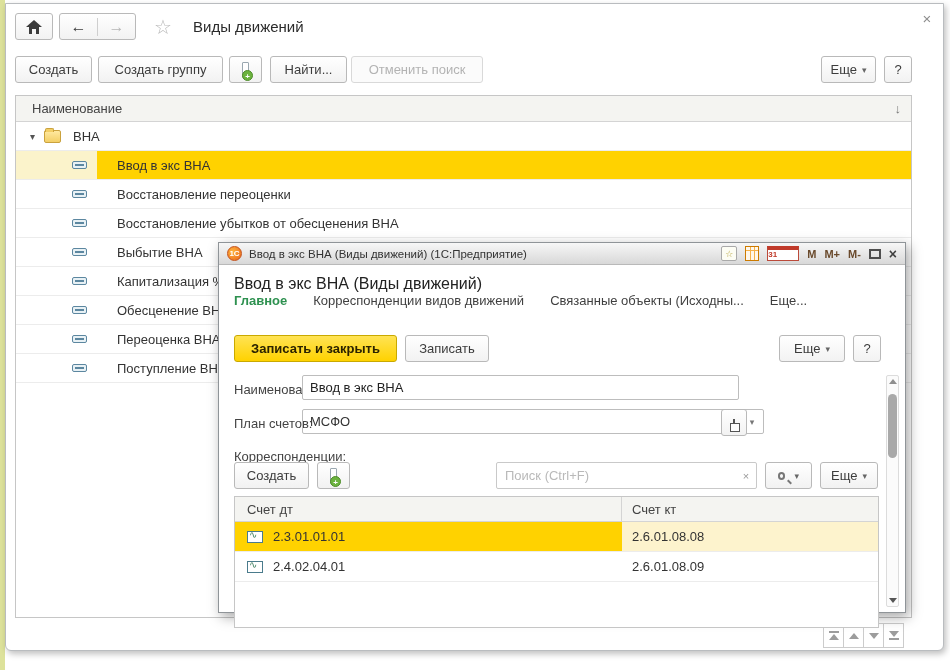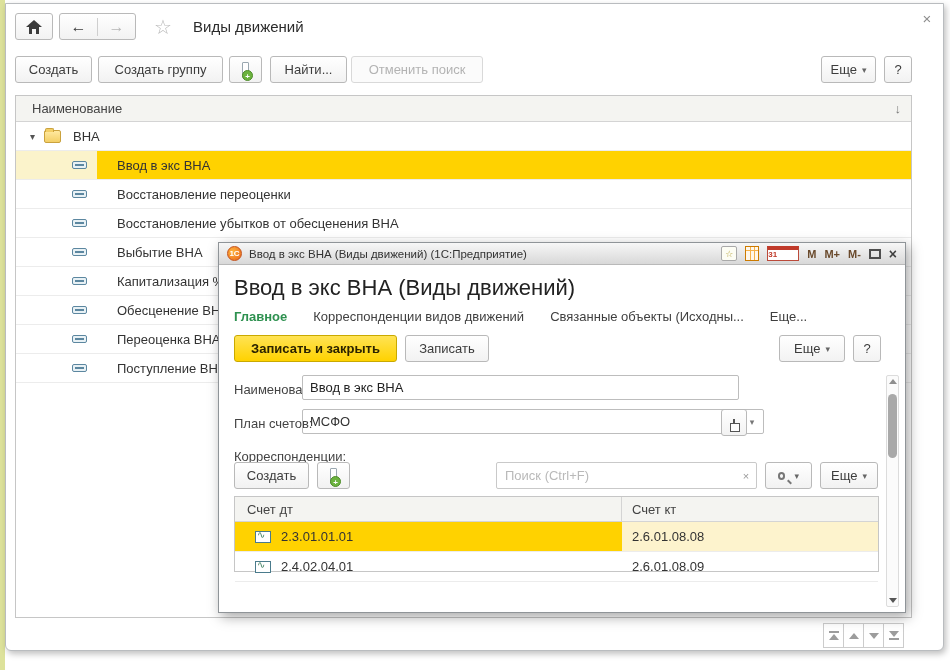--- a/index.html
+++ b/index.html
@@ -76,22 +76,22 @@
   .tb-ico { display:flex; align-items:center; justify-content:center; margin-left:8px; color:#6a4a2c; font-weight:bold; font-size:11px; }
   .fav-ico { width:16px; height:15px; border:1px solid #a9a9a9; background:#fdfdf4; border-radius:2px; font-size:9px; color:#b6a23c; font-weight:normal; }
   .calc-ico { width:14px; height:15px; border:1px solid #cc7a00; background:
     linear-gradient(#f6b24a,#f6b24a) 0 3px/14px 1px no-repeat,
     linear-gradient(#f6b24a,#f6b24a) 4px 0/1px 15px no-repeat,
     linear-gradient(#f6b24a,#f6b24a) 8px 0/1px 15px no-repeat,#fff7ea; }
   .cal-ico { width:32px; height:15px; border:1px solid #bb4a3a; background:#fff; font-size:8px; color:#c03a2a; font-weight:bold; border-top:4px solid #c03a2a; }
   .max-ico { width:12px; height:10px; border:2px solid #4e4e4e; background:transparent; }
   .x-ico { font-size:14px; color:#3f3f3f; font-weight:bold; }
   .dlg-body { position:relative; height:348px; }
-  .dlg-heading { position:absolute; left:15px; top:10px; font-size:22px; color:#222; }
-  .dlg-tabs { position:absolute; left:15px; top:44px; display:flex; white-space:nowrap;align-items:flex-end; }
+  .dlg-heading { position:absolute; left:15px; top:10px; font-size:16px; color:#222; }
+  .dlg-tabs { position:absolute; left:15px; top:28px; display:flex; white-space:nowrap;align-items:flex-end; }
   .dlg-tab { margin-right:26px; color:#3f3f3f; }
   .dlg-tab.active { color:#2e9150; font-weight:bold; }
   .dlg-body .btn { height:27px; padding:0 12px; position:absolute; }
   .b-save-close { left:15px; top:70px; width:163px; background:linear-gradient(#ffe354,#ffd200); border-color:#c9a900; font-weight:bold; color:#2b2300; }
   .b-save { left:186px; top:70px; width:84px; }
   .b-more-dlg { left:560px; top:70px; width:66px; }
   .b-help-dlg { left:634px; top:70px; width:28px; }
   .field-label { position:absolute; left:15px; color:#444; }
   .input {
     position:absolute; border:1px solid #bdbdbd; border-radius:2px; background:#fff;
@@ -109,26 +109,26 @@
   .b-corr-create { left:15px; width:75px; }
   .b-corr-newicon { left:98px; width:33px; padding:0; }
   .search-box { position:absolute; left:277px; top:197px; width:261px; height:27px; border:1px solid #c9c9c9; border-radius:2px; display:flex; align-items:center; }
   .search-box input { flex:1; border:none; outline:none; font-family:inherit; font-size:13px; padding:0 8px; color:#333; min-width:0; }
   .search-box input::placeholder { color:#b9b9b9; }
   .search-clear { width:20px; text-align:center; color:#9a9a9a; font-size:11px; }
   .b-corr-find { left:546px; width:47px; padding:0 6px; }
   .mag-ico { position:relative; width:8px; height:8px; border:2px solid #777; border-radius:50%; margin-right:4px; }
   .mag-ico:after { content:""; position:absolute; left:7px; top:7px; width:5px; height:2px; background:#777; transform:rotate(45deg); }
   .b-corr-more { left:601px; width:58px; }
-  .corr-table { position:absolute; left:15px; top:231px; width:645px; height:76px; border:1px solid #c6c6c6; background:#fff; }
+  .corr-table { position:absolute; left:15px; top:231px; width:645px; height:132px; border:1px solid #c6c6c6; background:#fff; }
   .ct-header { height:25px; background:#f4f4f1; border-bottom:1px solid #d4d4d4; display:flex; color:#444; }
   .ct-header .c1 { width:387px; padding-left:12px; display:flex; align-items:center; border-right:1px solid #d4d4d4; }
   .ct-header .c2 { flex:1; padding-left:10px; display:flex; align-items:center; }
   .ct-row { height:30px; display:flex; border-bottom:1px solid #ececec; }
-  .ct-row .c1 { width:387px; display:flex; align-items:center; padding-left:20px;text-align:right; }
+  .ct-row .c1 { width:387px; display:flex; align-items:center; padding-left:12px;text-align:right; }
   .ct-row .c2 { flex:1; display:flex; align-items:center; padding-left:10px; }
   .ct-row.selected .c1 { background:#ffd200; }
   .ct-row.selected .c2 { background:#fdf3cd; }
   .acct-ico { width:16px; height:12px; border:1px solid #4a7b8c; background:#fff; margin-right:10px; position:relative; overflow:hidden; }
   .acct-ico:after { content:"∿"; position:absolute; left:1px; top:-3px; font-size:10px; color:#3f7f5f; }
   
   .dlg-scroll { position:absolute; left:667px; top:110px; width:13px; height:232px; border:1px solid #dcdcdc; border-radius:2px; background:#fbfbfb; }
   .dlg-scroll .s-up { position:absolute; top:3px; left:2px; }
   .dlg-scroll .s-down { position:absolute; bottom:3px; left:2px; }
   .mini-tri-up { width:0; height:0; border-left:4px solid transparent; border-right:4px solid transparent; border-bottom:5px solid #8f8f8f; }

